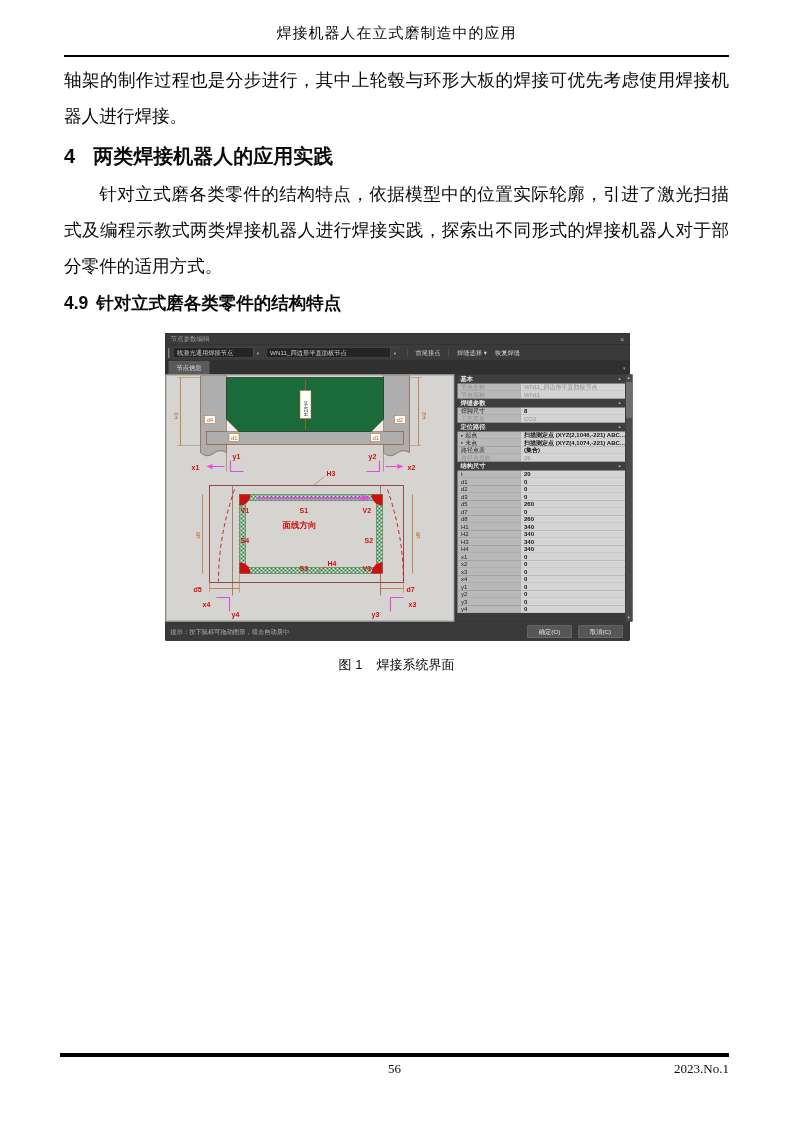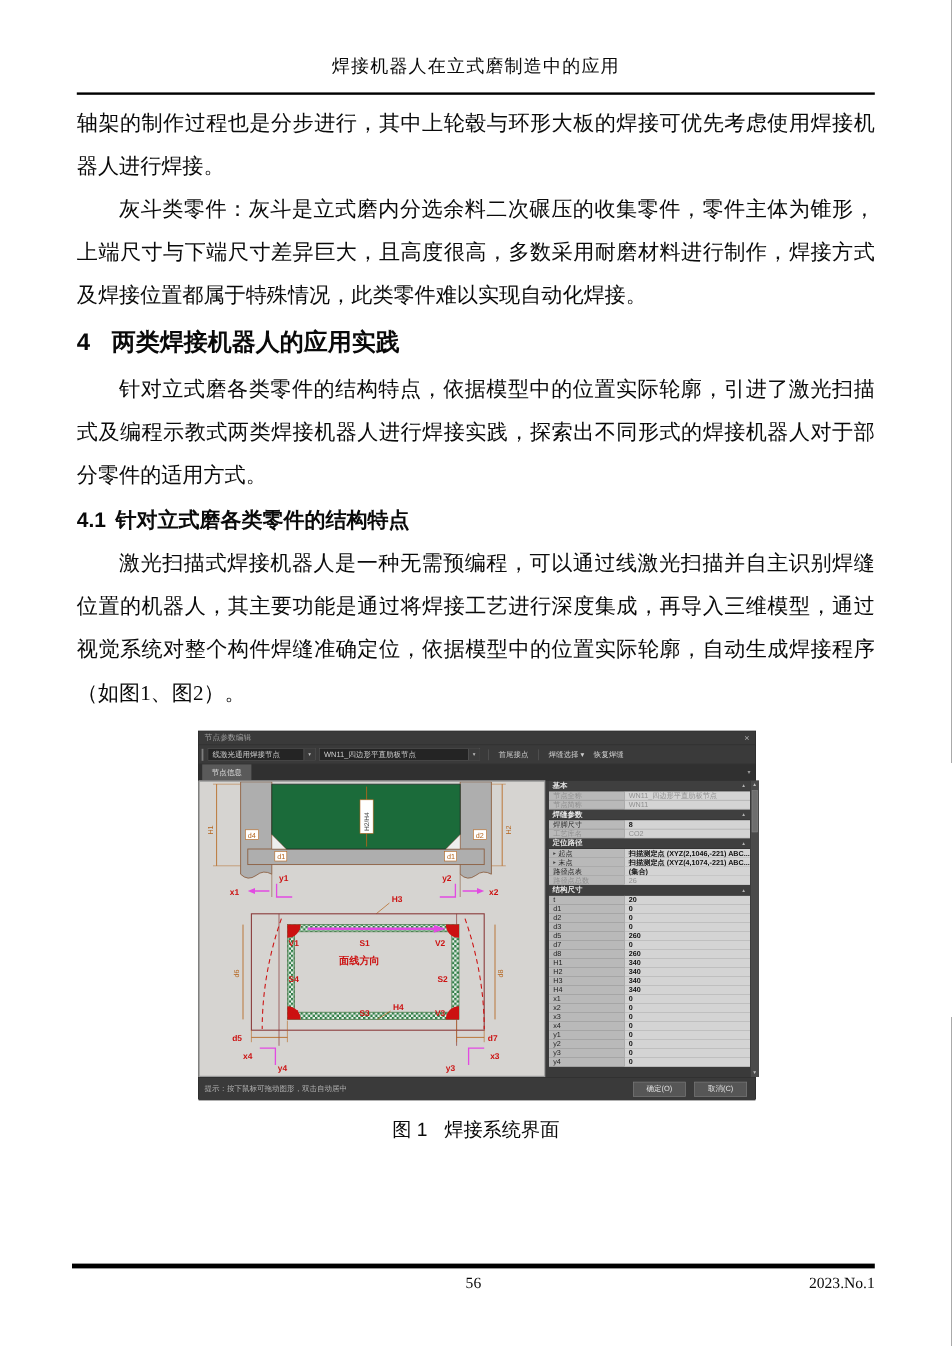--- a/index.html
+++ b/index.html
@@ -1,20 +1,20 @@
 <!DOCTYPE html>
 <html><head>
 <meta charset="utf-8">
 <style>
   html,body{margin:0;padding:0;background:#888;}
   .page{position:relative;width:793px;height:1122px;background:#fff;margin:0 auto;overflow:hidden;
         font-family:"Liberation Serif","DejaVu Serif",serif;color:#0a0a0a;}
   .content{margin:0 64px;}
   
-  .header{padding-top:46px;text-align:center;}
+  .header{padding-top:24px;text-align:center;}
   .header-title{font-size:15px;letter-spacing:1px;}
   .header-rule{border-bottom:2px solid #000;margin-top:12px;}
   
   .bodytext{margin-top:5px;}
   .para{margin:0;font-size:17.6px;line-height:36px;text-align:justify;}
   .para.indent{text-indent:2em;}
   .h-sec{margin:5px 0 3px 0;font-family:"Liberation Sans","DejaVu Sans",sans-serif;
          font-size:20px;font-weight:bold;line-height:34px;}
   .h-sec .h-gap{margin-left:18px;}
   .h-sub{margin:3px 0 2px 0;font-family:"Liberation Sans","DejaVu Sans",sans-serif;
@@ -61,21 +61,21 @@
   .scrollbar{width:14px;background:#4a4a4a;display:flex;flex-direction:column;align-items:center;border-left:1px solid #333;}
   .sb-arrow{color:#c0c0c0;font-size:8px;height:14px;line-height:14px;}
   .sb-thumb{width:10px;height:70px;background:#6e6e6e;border:1px solid #818181;box-sizing:border-box;margin-top:2px;}
   .sb-bottom{margin-top:auto;}
   .bottombar{height:38px;display:flex;align-items:center;background:#3a3a3a;border-top:1px solid #2c2c2c;}
   .status{font-size:12.5px;color:#b2b2b2;padding-left:10px;}
   .spacer{flex:1;}
   .dlg-btn{width:88px;height:25px;background:#565656;border:1px solid #7c7c7c;color:#e2e2e2;
            font-size:12.5px;font-family:inherit;margin-right:14px;padding:0;}
   
-  .caption{text-align:center;margin-top:16px;font-family:"Liberation Sans","DejaVu Sans",sans-serif;font-size:16px;}
+  .caption{text-align:center;margin-top:16px;font-family:"Liberation Sans","DejaVu Sans",sans-serif;font-size:13px;}
   .cap-gap{margin-left:14px;}
   
   .footer{position:absolute;left:60px;right:64px;top:1053px;}
   .footer-rule{border-top:4px solid #000;}
   .footer-row{display:flex;margin-top:4px;font-size:13px;}
   .f-left,.f-center,.f-right{flex:1;}
   .f-center{text-align:center;}
   .f-right{text-align:right;}
   .redlbl{font-size:7px;fill:#cc1111;font-weight:bold;}
   .dimlbl{font-size:6px;fill:#b5651d;}
@@ -85,25 +85,23 @@
 
 <div class="page">
   <div class="content">
     <div class="header">
       <div class="header-title">焊接机器人在立式磨制造中的应用</div>
       <div class="header-rule"></div>
     </div>
 
     <div class="bodytext">
       <p class="para">轴架的制作过程也是分步进行，其中上轮毂与环形大板的焊接可优先考虑使用焊接机器人进行焊接。</p>
-      <p class="para indent">灰斗类零件：灰斗是立式磨内分选余料二次碾压的收集零件，零件主体为锥形，上端尺寸与下端尺寸差异巨大，且高度很高，多数采用耐磨材料进行制作，焊接方式及焊接位置都属于特殊情况，此类零件难以实现自动化焊接。</p>
       <h2 class="h-sec"><span>4</span><span class="h-gap">两类焊接机器人的应用实践</span></h2>
       <p class="para indent">针对立式磨各类零件的结构特点，依据模型中的位置实际轮廓，引进了激光扫描式及编程示教式两类焊接机器人进行焊接实践，探索出不同形式的焊接机器人对于部分零件的适用方式。</p>
-      <h3 class="h-sub"><span>4.1</span><span class="h-gap2">针对立式磨各类零件的结构特点</span></h3>
-      <p class="para indent">激光扫描式焊接机器人是一种无需预编程，可以通过线激光扫描并自主识别焊缝位置的机器人，其主要功能是通过将焊接工艺进行深度集成，再导入三维模型，通过视觉系统对整个构件焊缝准确定位，依据模型中的位置实际轮廓，自动生成焊接程序（如图1、图2）。</p>
+      <h3 class="h-sub"><span>4.9</span><span class="h-gap2">针对立式磨各类零件的结构特点</span></h3>
     </div>
 
     <div class="figure-area">
       <div class="app-outer">
         <div class="app-scale">
 
           <div class="titlebar">
             <span class="title">节点参数编辑</span>
             <span class="close">×</span>
           </div>

